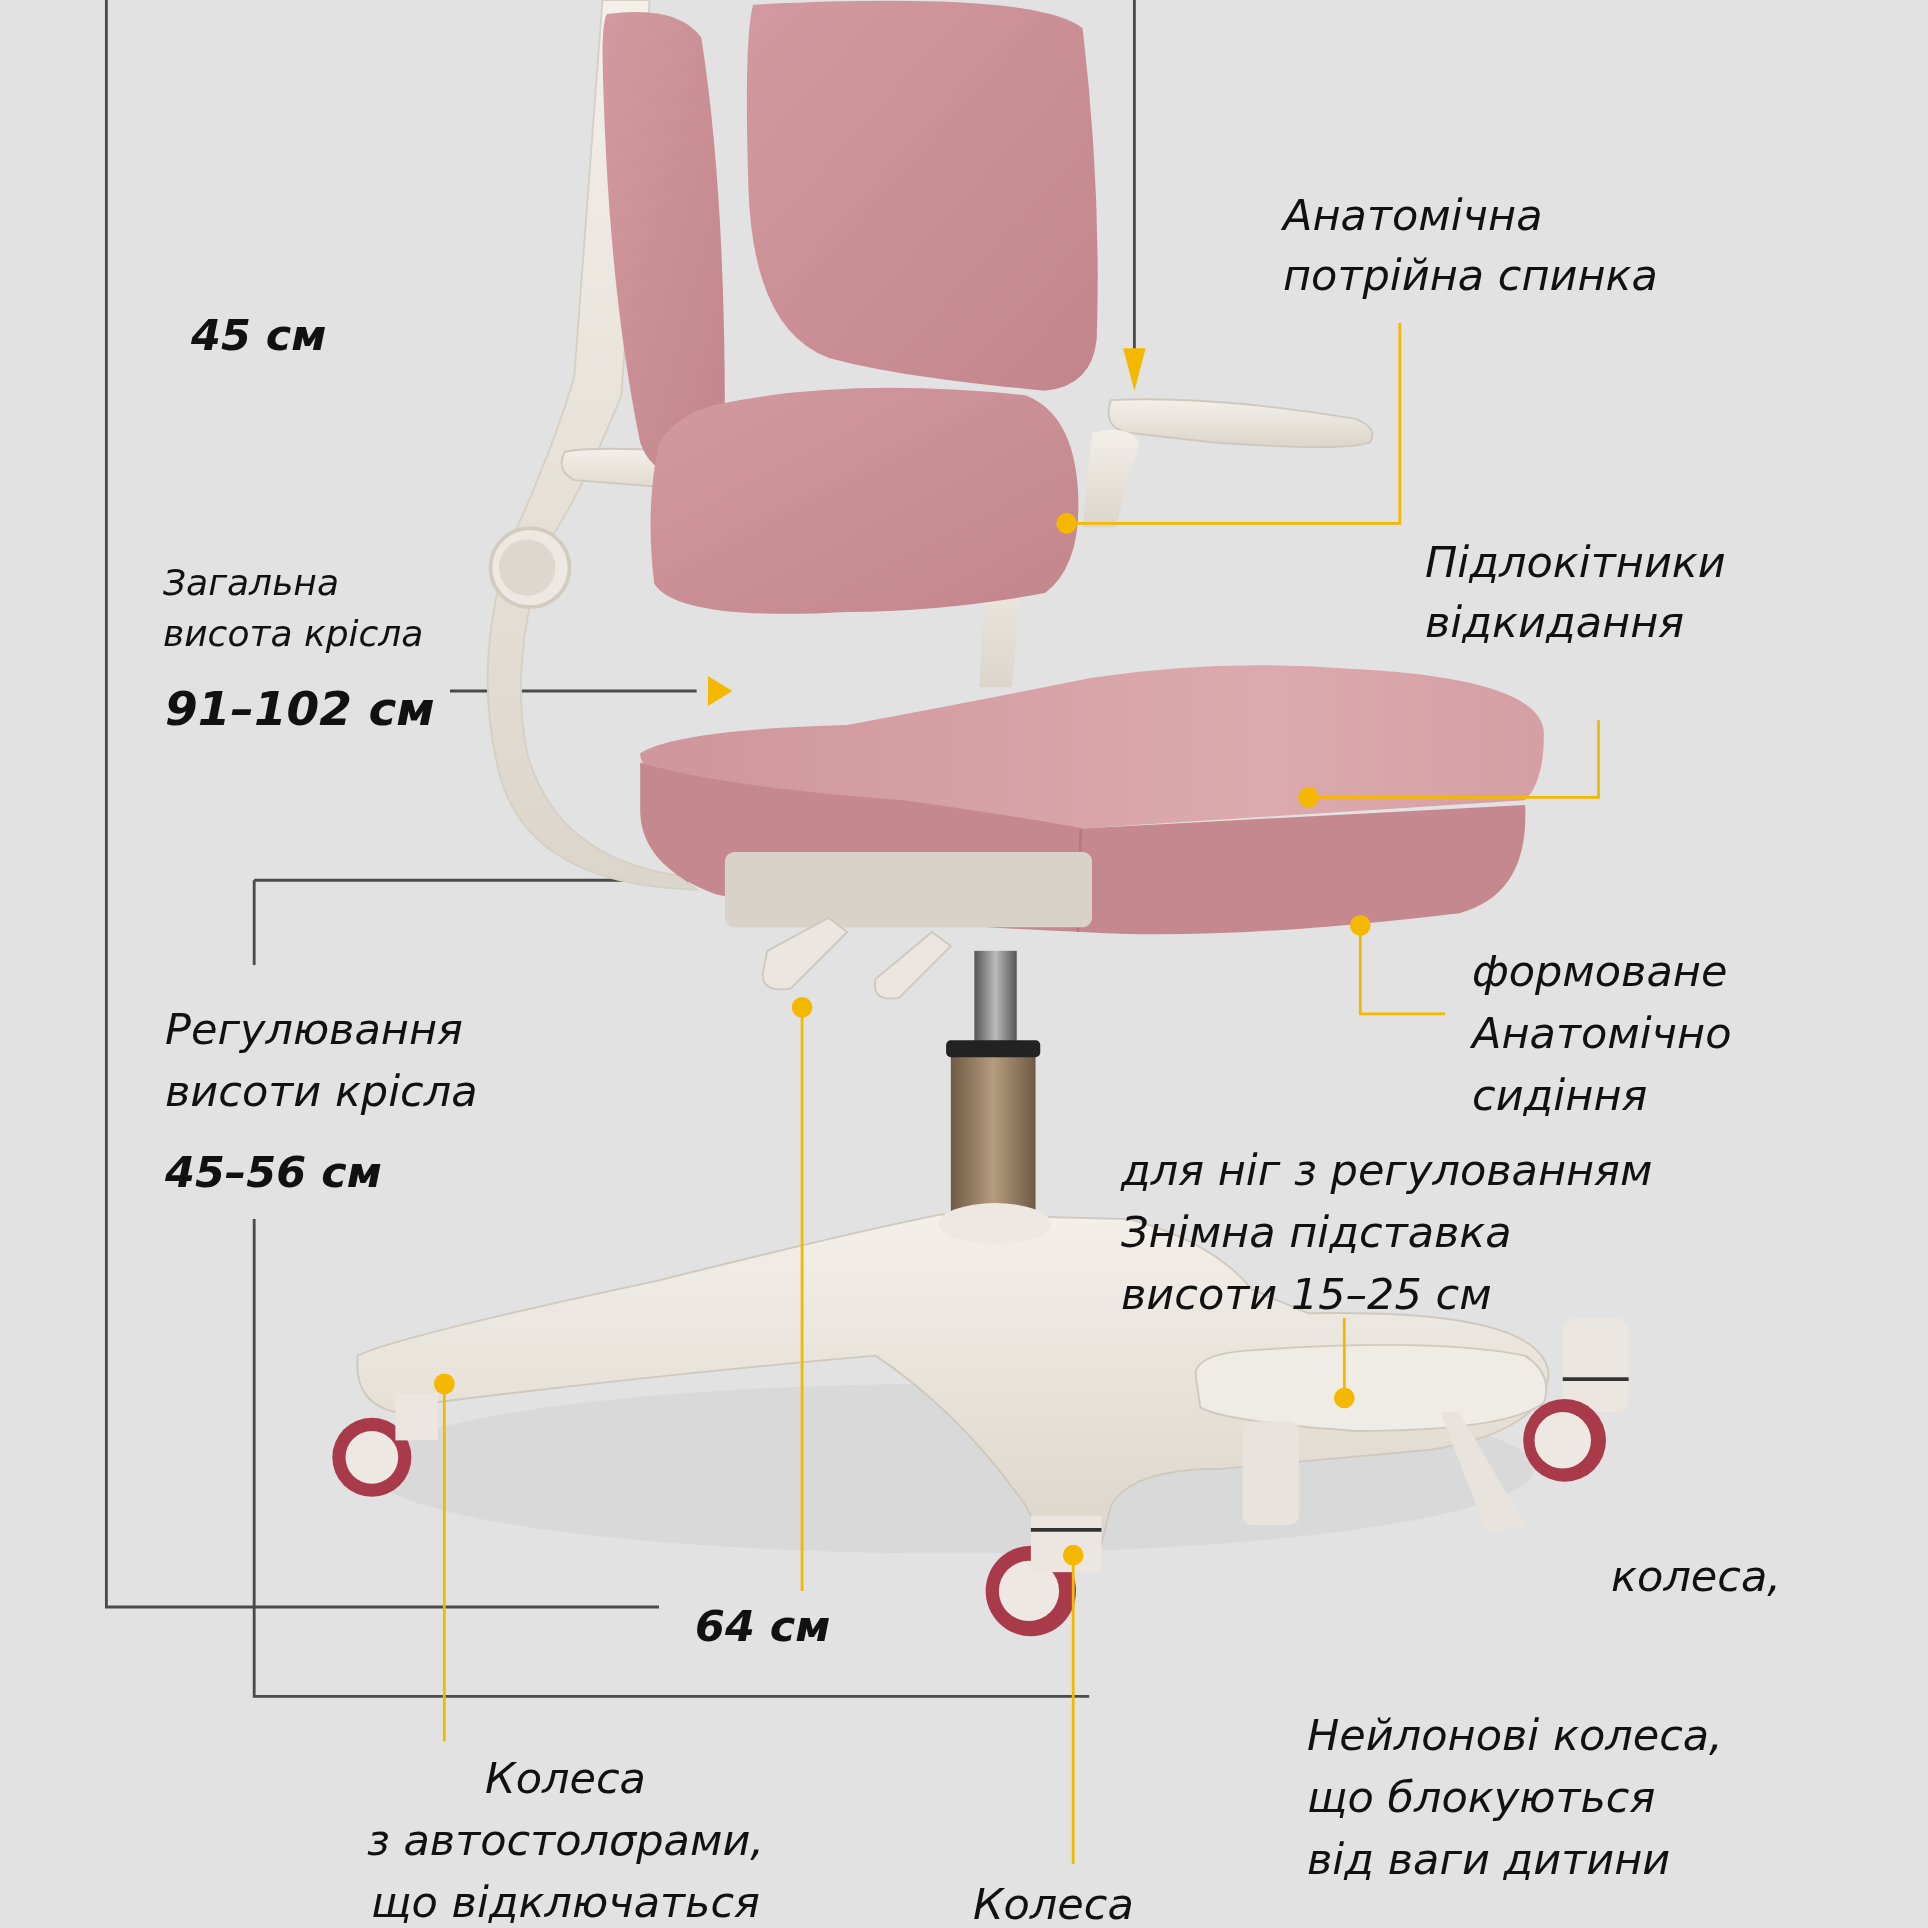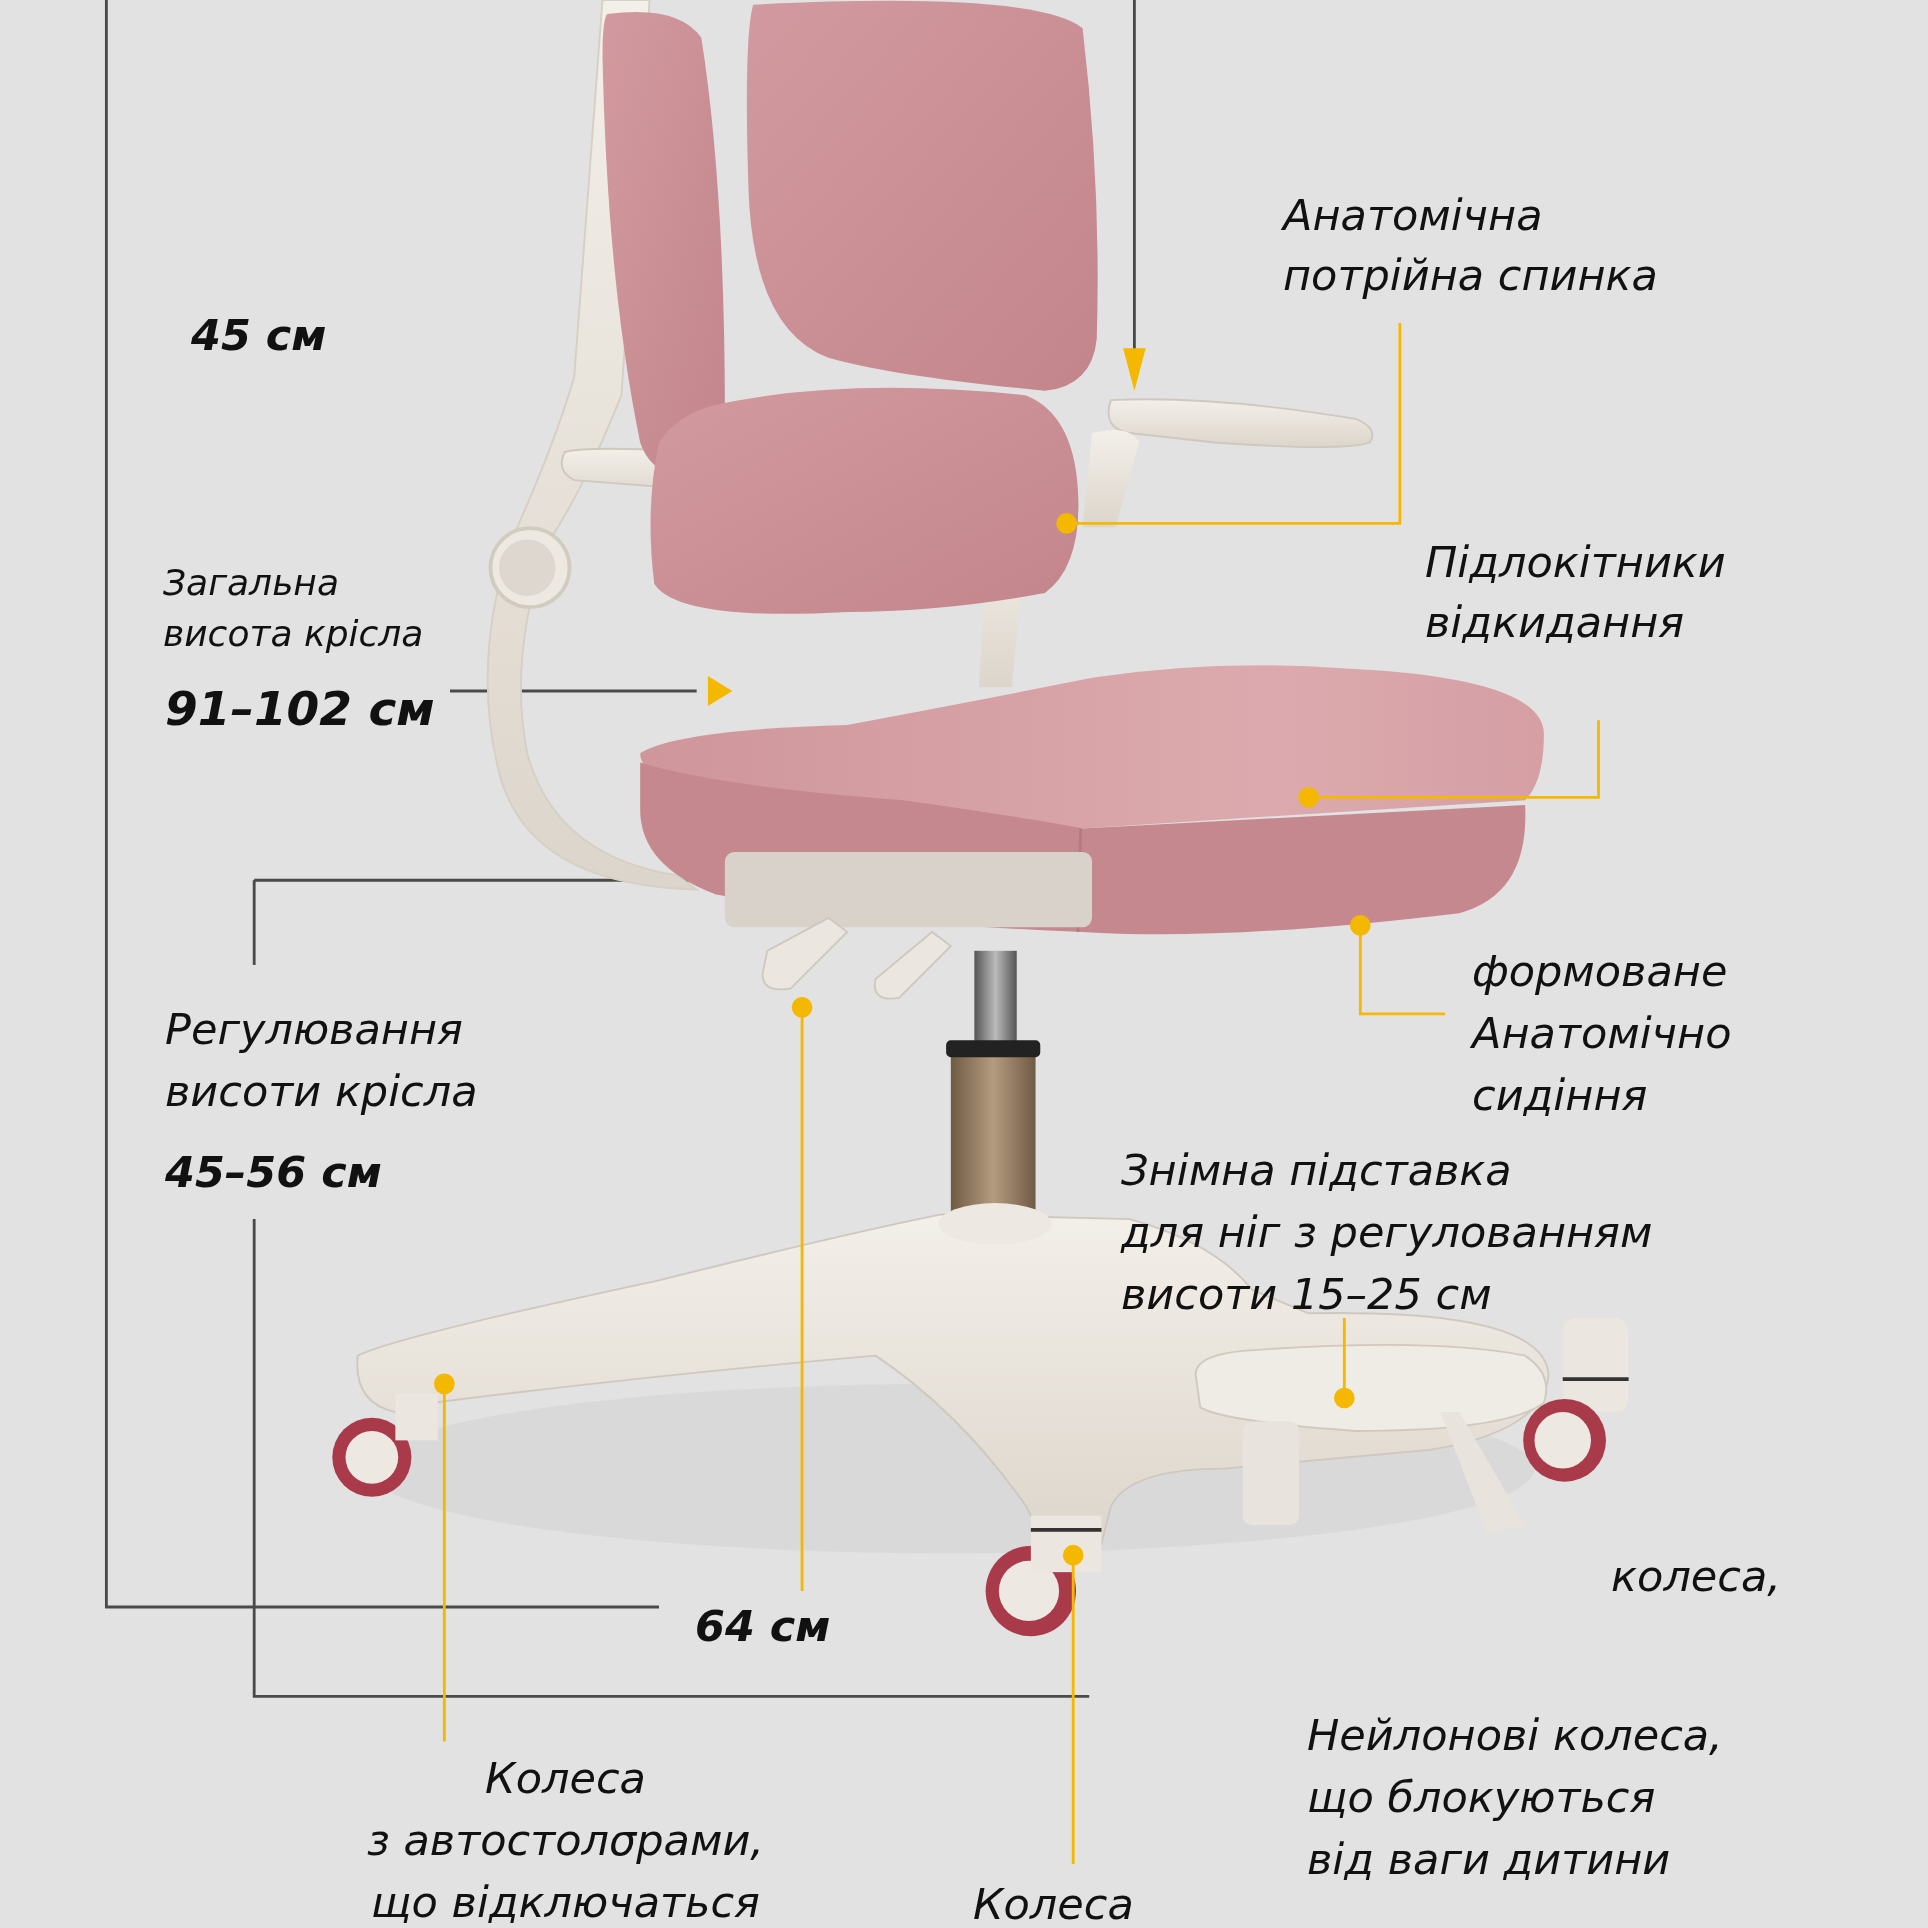--- a/index.html
+++ b/index.html
@@ -193,22 +193,22 @@
   <div>45–56 см</div>
 </div>
 
 <div class="label lg" style="left:1472px; top:940px; line-height:62px;">
   <div>формоване</div>
   <div>Анатомічно</div>
   <div>сидіння</div>
 </div>
 
 <div class="label lg" style="left:1121px; top:1139px; line-height:62px;">
+  <div>для ніг з регулованням</div>
   <div>Знімна підставка</div>
-  <div>для ніг з регулованням</div>
   <div>висоти 15–25 см</div>
 </div>
 
 <div class="label num-md" style="left:695px; top:1605px;">
   <div>64 см</div>
 </div>
 
 <div class="label lg right" style="left:1450px; top:1544px; width:331px; line-height:64px;">
   <div style="text-align:right; padding-left:11.3px;">колеса,</div>
 </div>

